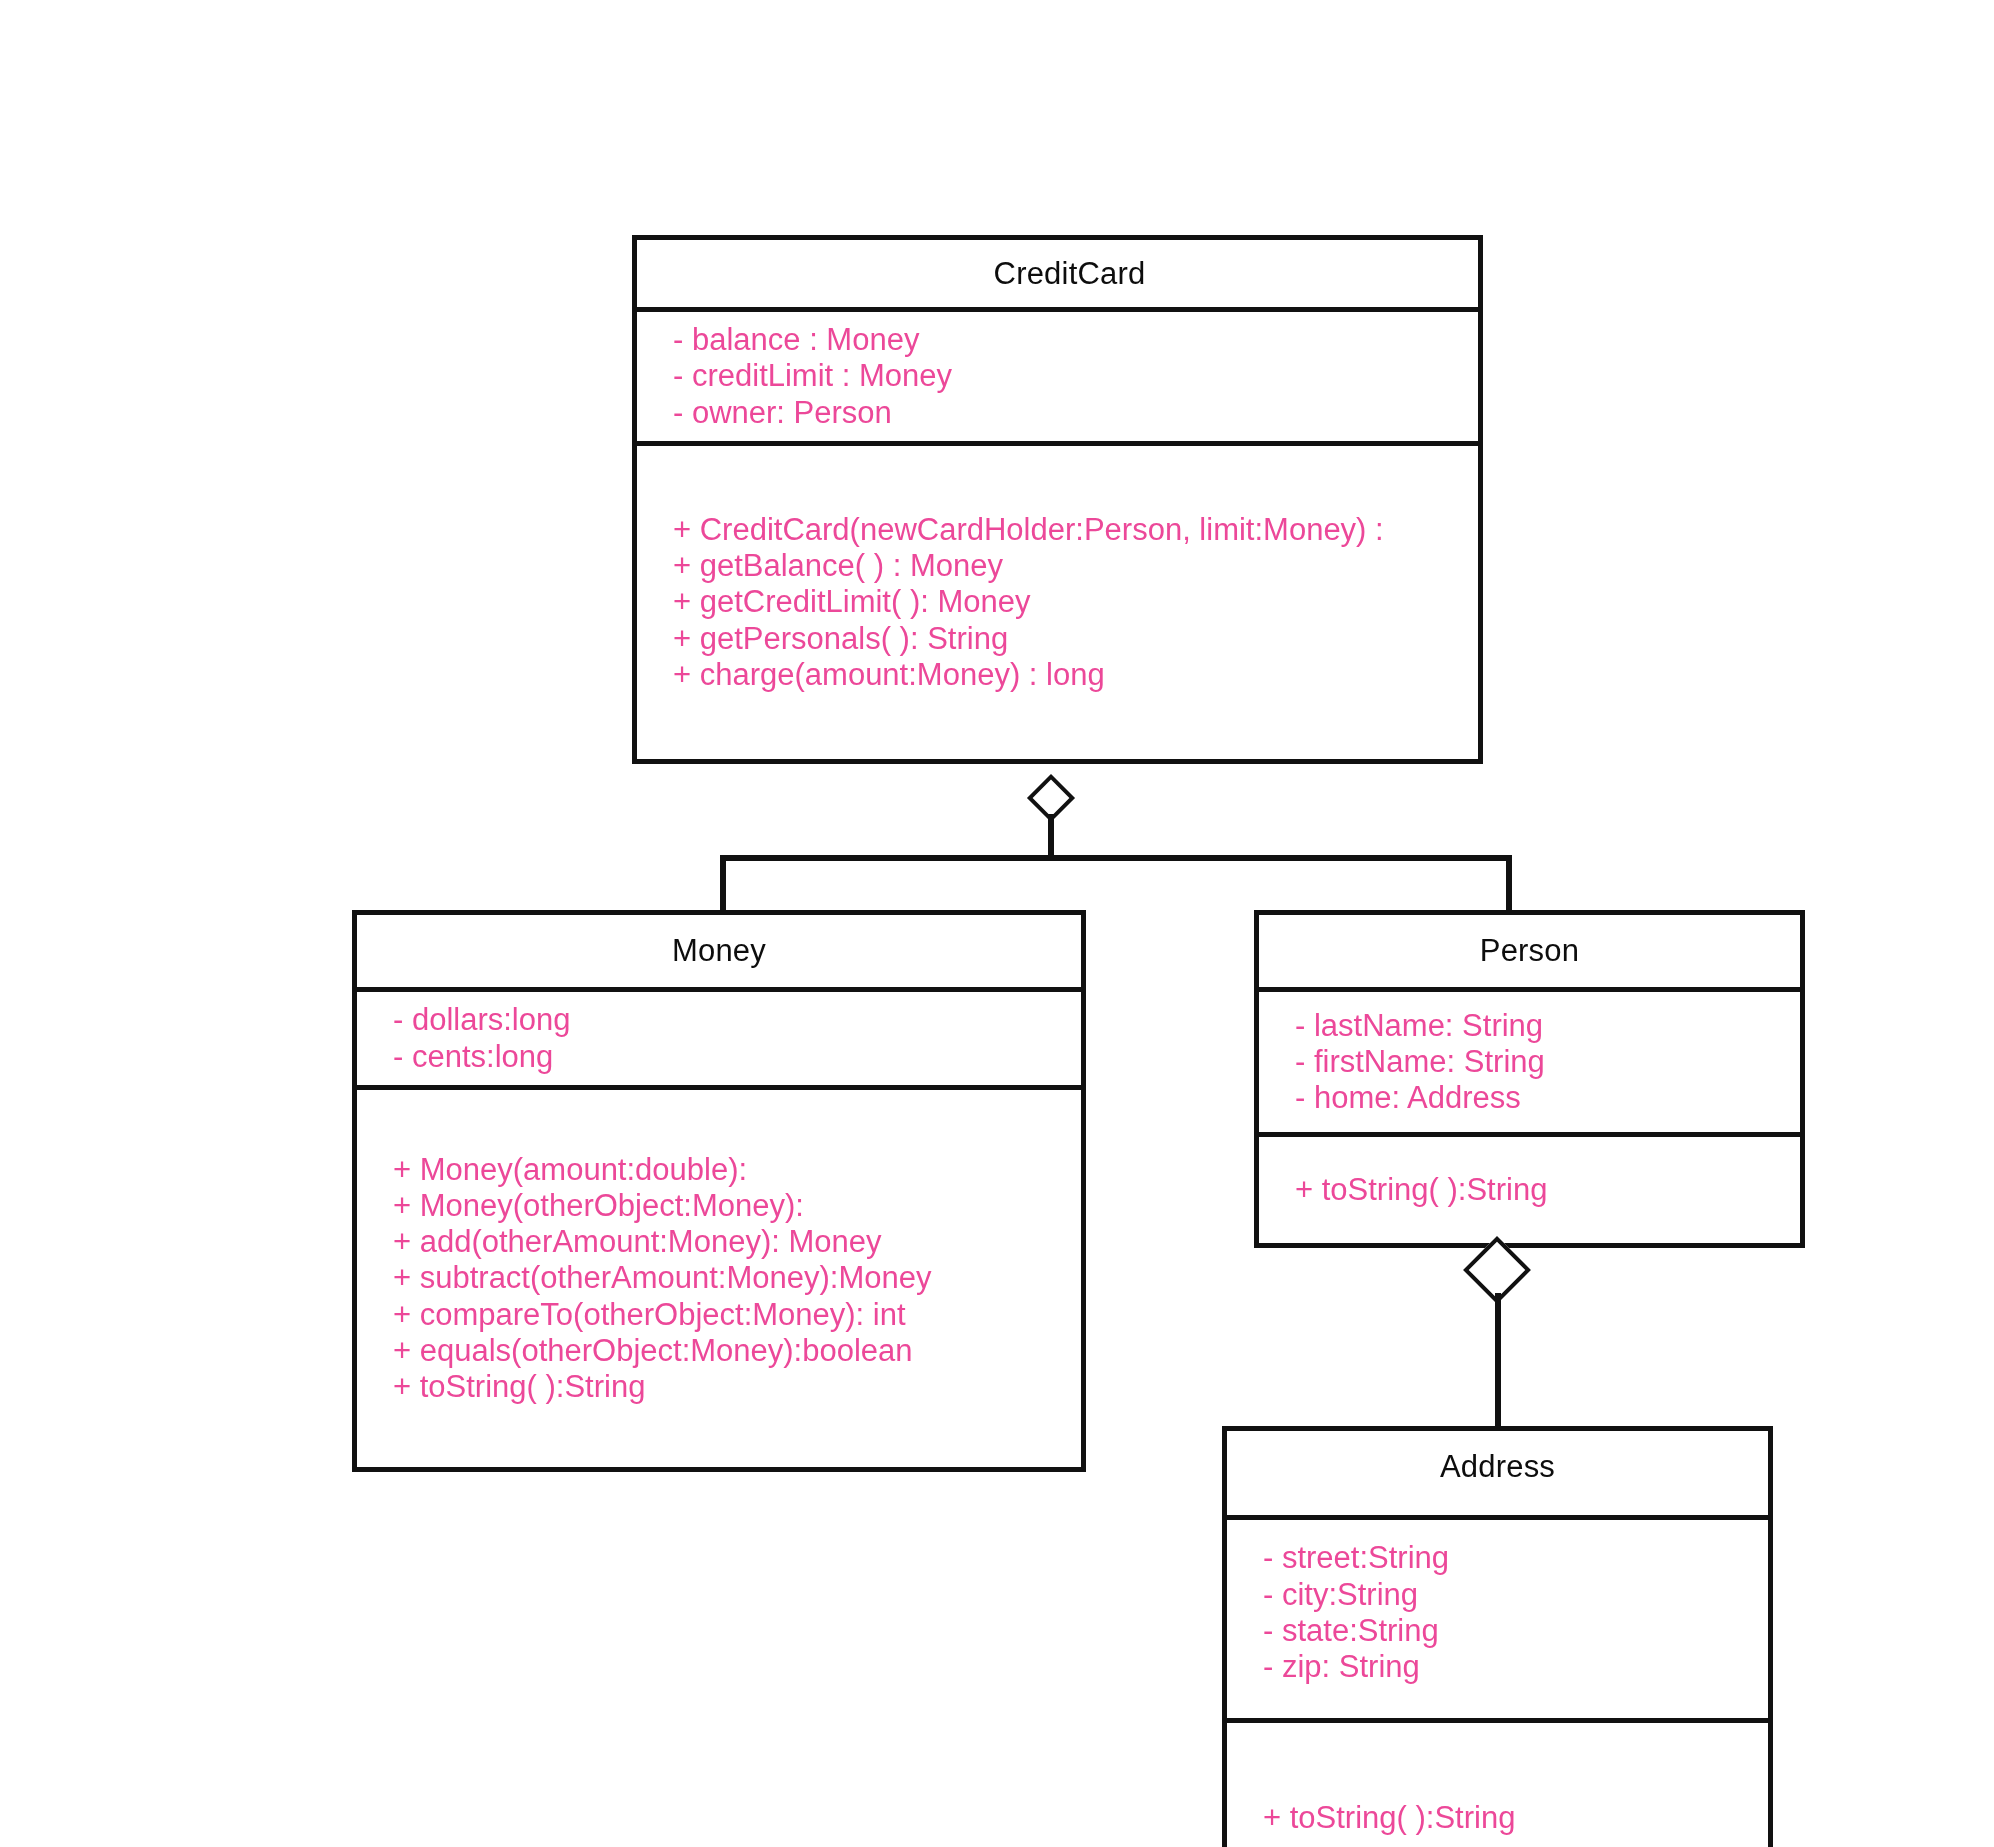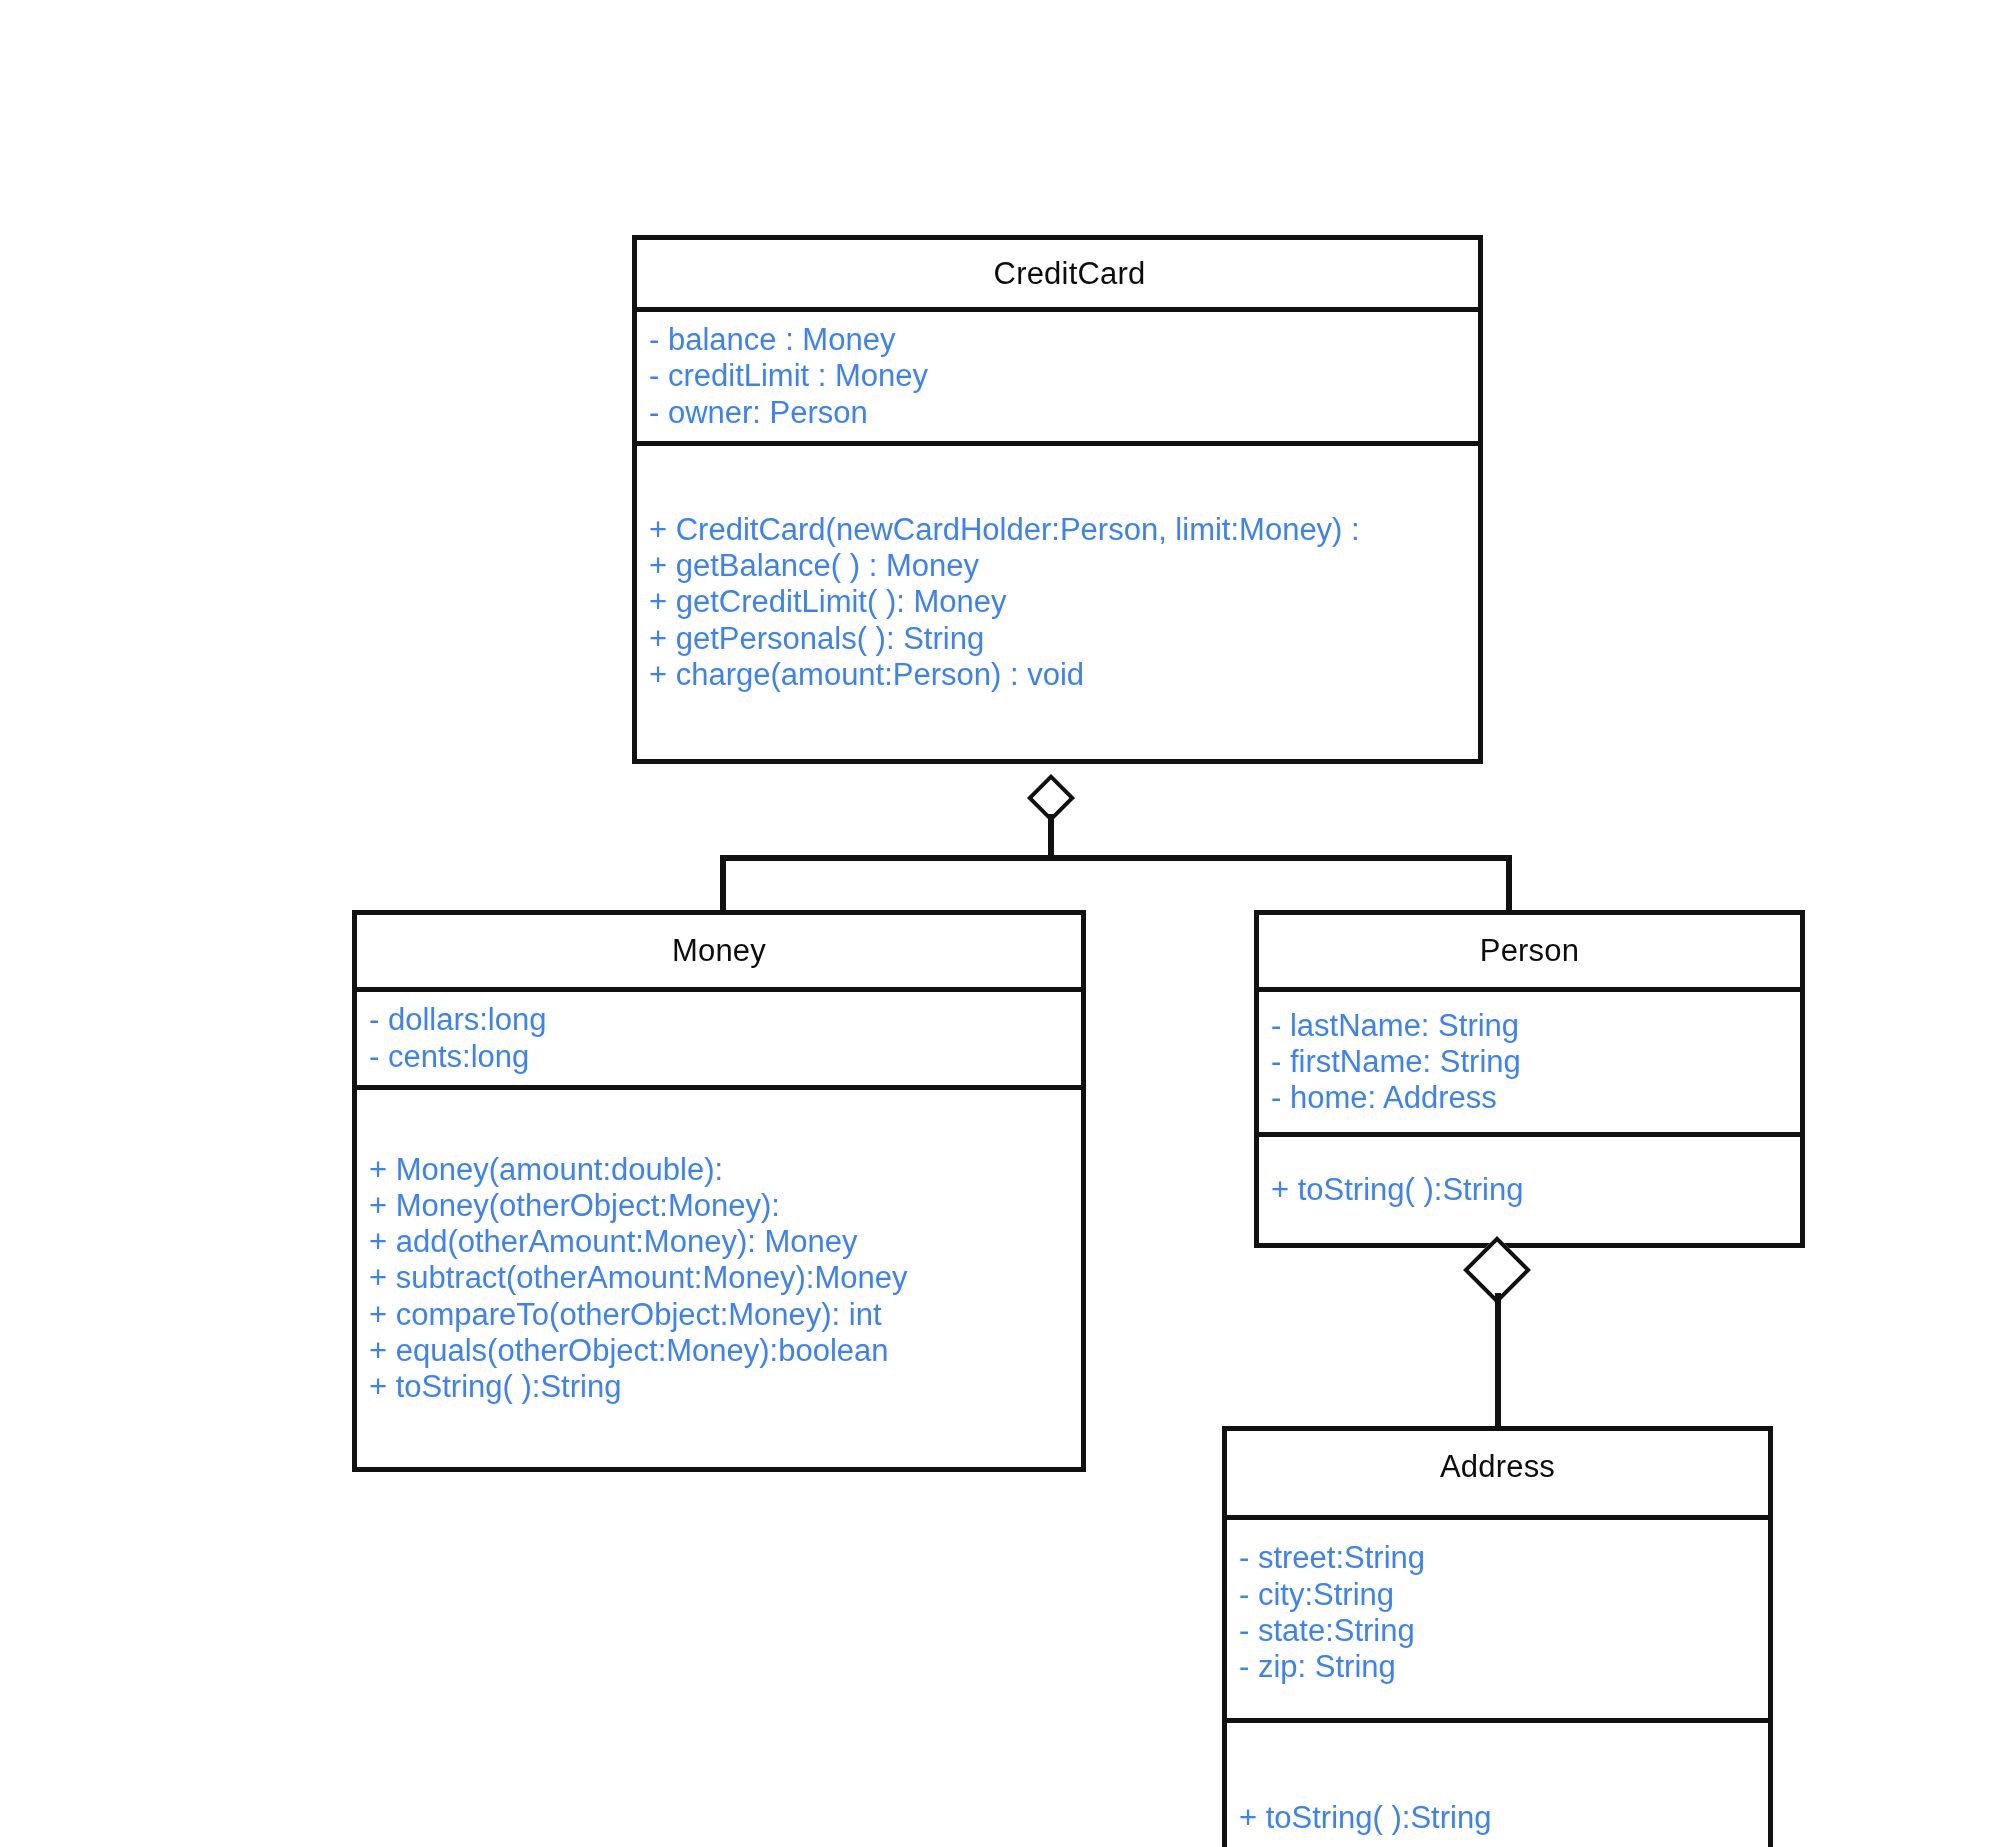--- a/index.html
+++ b/index.html
@@ -37,24 +37,24 @@
   }
   .uml-class-name {
     text-align: center;
     font-size: 31px;
     color: #0d0d0d;
     letter-spacing: 0.2px;
     white-space: nowrap;
   }
   .uml-member {
     font-size: 31px;
-    color: #3b82f6;
+    color: #ec4899;
     white-space: nowrap;
     line-height: 1.17;
-    padding-left: 12px;
+    padding-left: 36px;
   }
   .members {
     display: flex;
     flex-direction: column;
     justify-content: center;
   }
 
   
   .conn-line {
     position: absolute;
@@ -80,21 +80,21 @@
     <div class="uml-compartment members" style="height:134px;">
       <div class="uml-member">- balance : Money</div>
       <div class="uml-member">- creditLimit : Money</div>
       <div class="uml-member">- owner: Person</div>
     </div>
     <div class="uml-compartment members" style="flex:1;">
       <div class="uml-member">+ CreditCard(newCardHolder:Person, limit:Money) :</div>
       <div class="uml-member">+ getBalance( ) : Money</div>
       <div class="uml-member">+ getCreditLimit( ): Money</div>
       <div class="uml-member">+ getPersonals( ): String</div>
-      <div class="uml-member">+ charge(amount:Person) : void</div>
+      <div class="uml-member">+ charge(amount:Money) : long</div>
     </div>
   </div>
 
   <div class="conn-diamond" style="left:1034px; top:781px; width:34px; height:34px;"></div>
 
   <div class="conn-line" style="left:1048px; top:814px; width:5.5px; height:44px;"></div>
 
   <div class="conn-line" style="left:720px; top:855px; width:792px; height:5.5px;"></div>
 
   <div class="conn-line" style="left:720px; top:855px; width:5.5px; height:55px;"></div>

